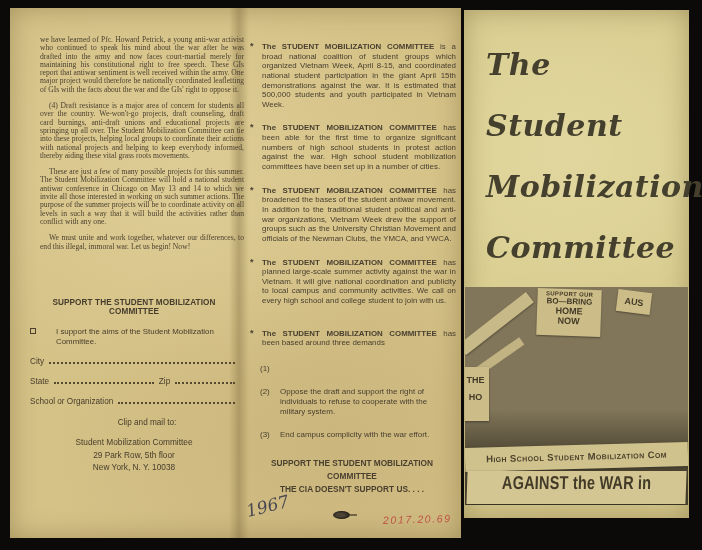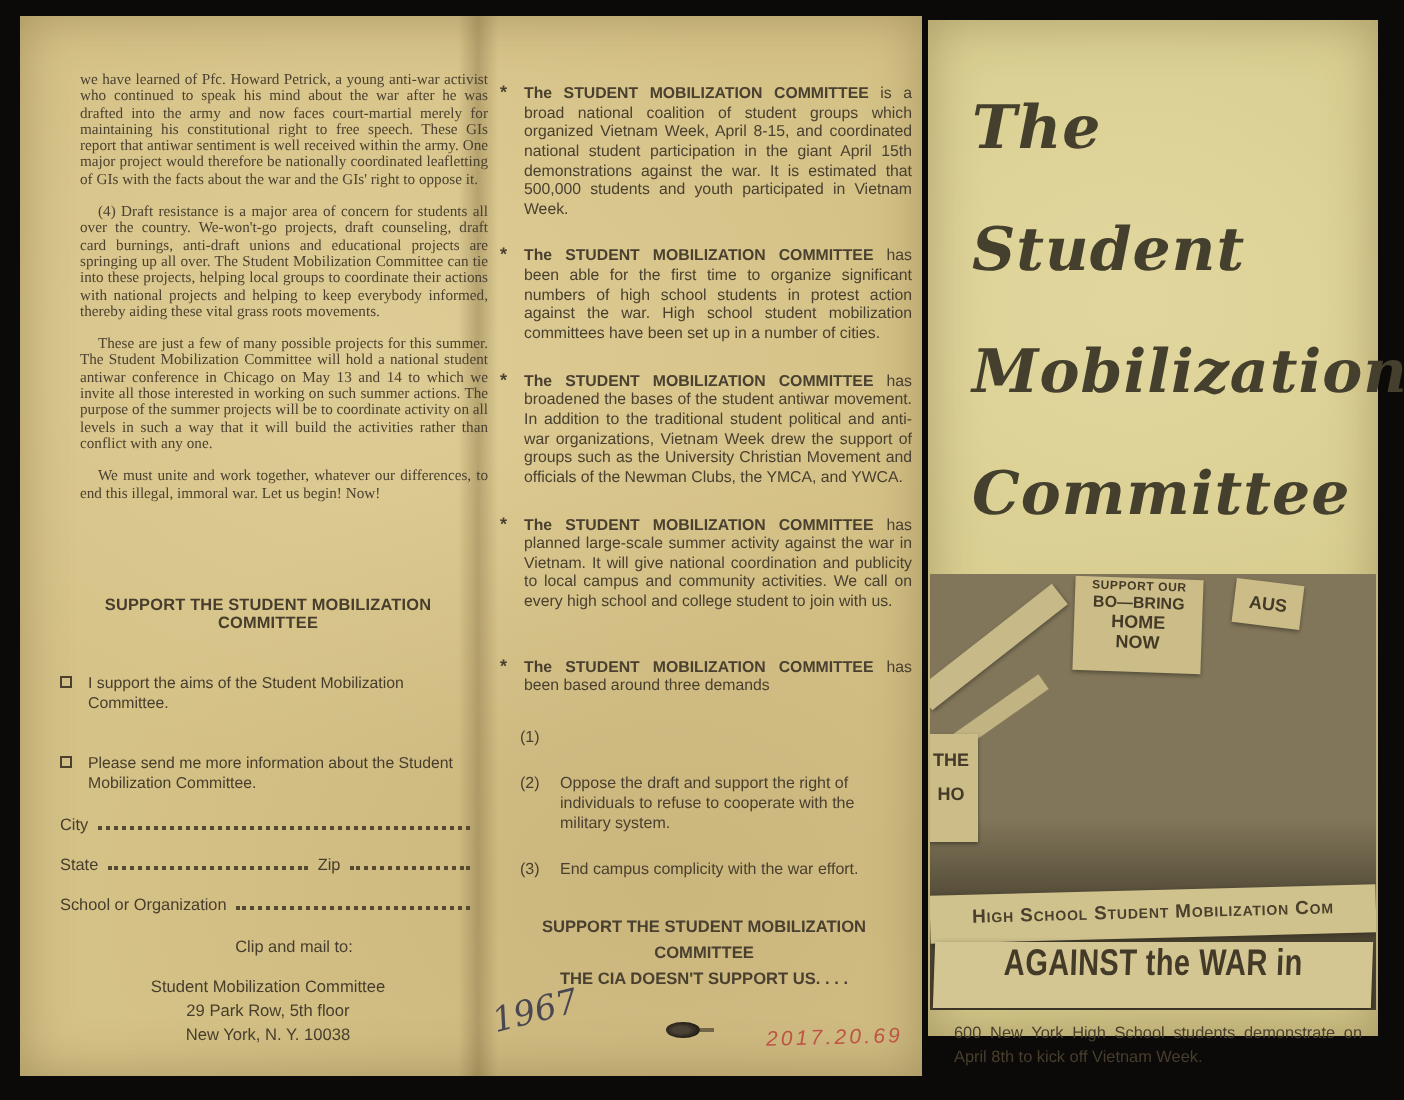--- a/index.html
+++ b/index.html
@@ -22,21 +22,21 @@
 
   
   .col-body { position:absolute; left:30px; top:28px; width:204px;
     font-family:"Liberation Serif", serif; font-size:7.6px; line-height:8.3px;
     text-align:justify; color:#4c4130; }
   .col-body p { margin-bottom:8px; }
   .col-body p.indent { text-indent:9px; }
 
   .support-section { position:absolute; left:20px; top:290px; width:208px; color:#473d2c; }
   .support-heading { font-weight:bold; font-size:8.2px; text-align:center; letter-spacing:.1px; }
-  .cb-row { display:flex; gap:8px; margin-top:21px; font-size:7.9px; line-height:1.22; }
+  .cb-row { display:flex; gap:20px; margin-top:11px; font-size:7.9px; line-height:1.22; }
   .cb-box { flex:none; width:6px; height:6px; border:1px solid #4c4130; margin-top:1px; background:transparent; }
   .form-area { margin-top:9px; }
   .form-row { display:flex; align-items:flex-end; margin-top:11px; font-size:8.2px; }
   .dots { flex:1; border-bottom:2px dotted #55492f; margin:0 3px 2px 5px; height:7px; }
   .dots.short { flex:.6; }
   .zip-label { margin-left:2px; }
   .clip-note { margin-top:12px; padding-left:26px; font-size:8.2px;text-align:center; }
   .mail-block { margin-top:9px; text-align:center; font-size:8.3px; line-height:1.5; }
 
   
@@ -143,24 +143,20 @@
     <p class="indent">We must unite and work together, whatever our differences, to end this illegal, immoral war. Let us begin! Now!</p>
   </div>
 
   <div class="support-section">
     <div class="support-heading">SUPPORT THE STUDENT MOBILIZATION COMMITTEE</div>
 
     <div class="cb-row">
       <span class="cb-box"></span>
       <span>I support the aims of the Student Mobilization Committee.</span>
     </div>
-    <div class="cb-row">
-      <span class="cb-box"></span>
-      <span>Please send me more information about the Student Mobilization Committee.</span>
-    </div>
 
     <div class="form-area">
       <div class="form-row">
         <span>City</span>
         <span class="dots"></span>
       </div>
       <div class="form-row">
         <span>State</span>
         <span class="dots"></span>
         <span class="zip-label">Zip</span>
@@ -246,18 +242,17 @@
     <div class="sign sign-aus">AUS</div>
     <div class="sign sign-left">
       <div>THE</div>
       <div>HO</div>
     </div>
 
     <div class="banner-top">High School Student Mobilization Com</div>
     <div class="banner-main"><span>AGAINST the WAR in VIETNAM</span></div>
   </div>
 
-  <div class="caption">600 New York High School students demonstrate on April 8th to kick off Vietnam Week.</div>
 </div>
 
 <div class="year-note">1967</div>
 <div class="union-bug"></div>
 <div class="accession">2017.20.69</div>
 
 </body></html>

